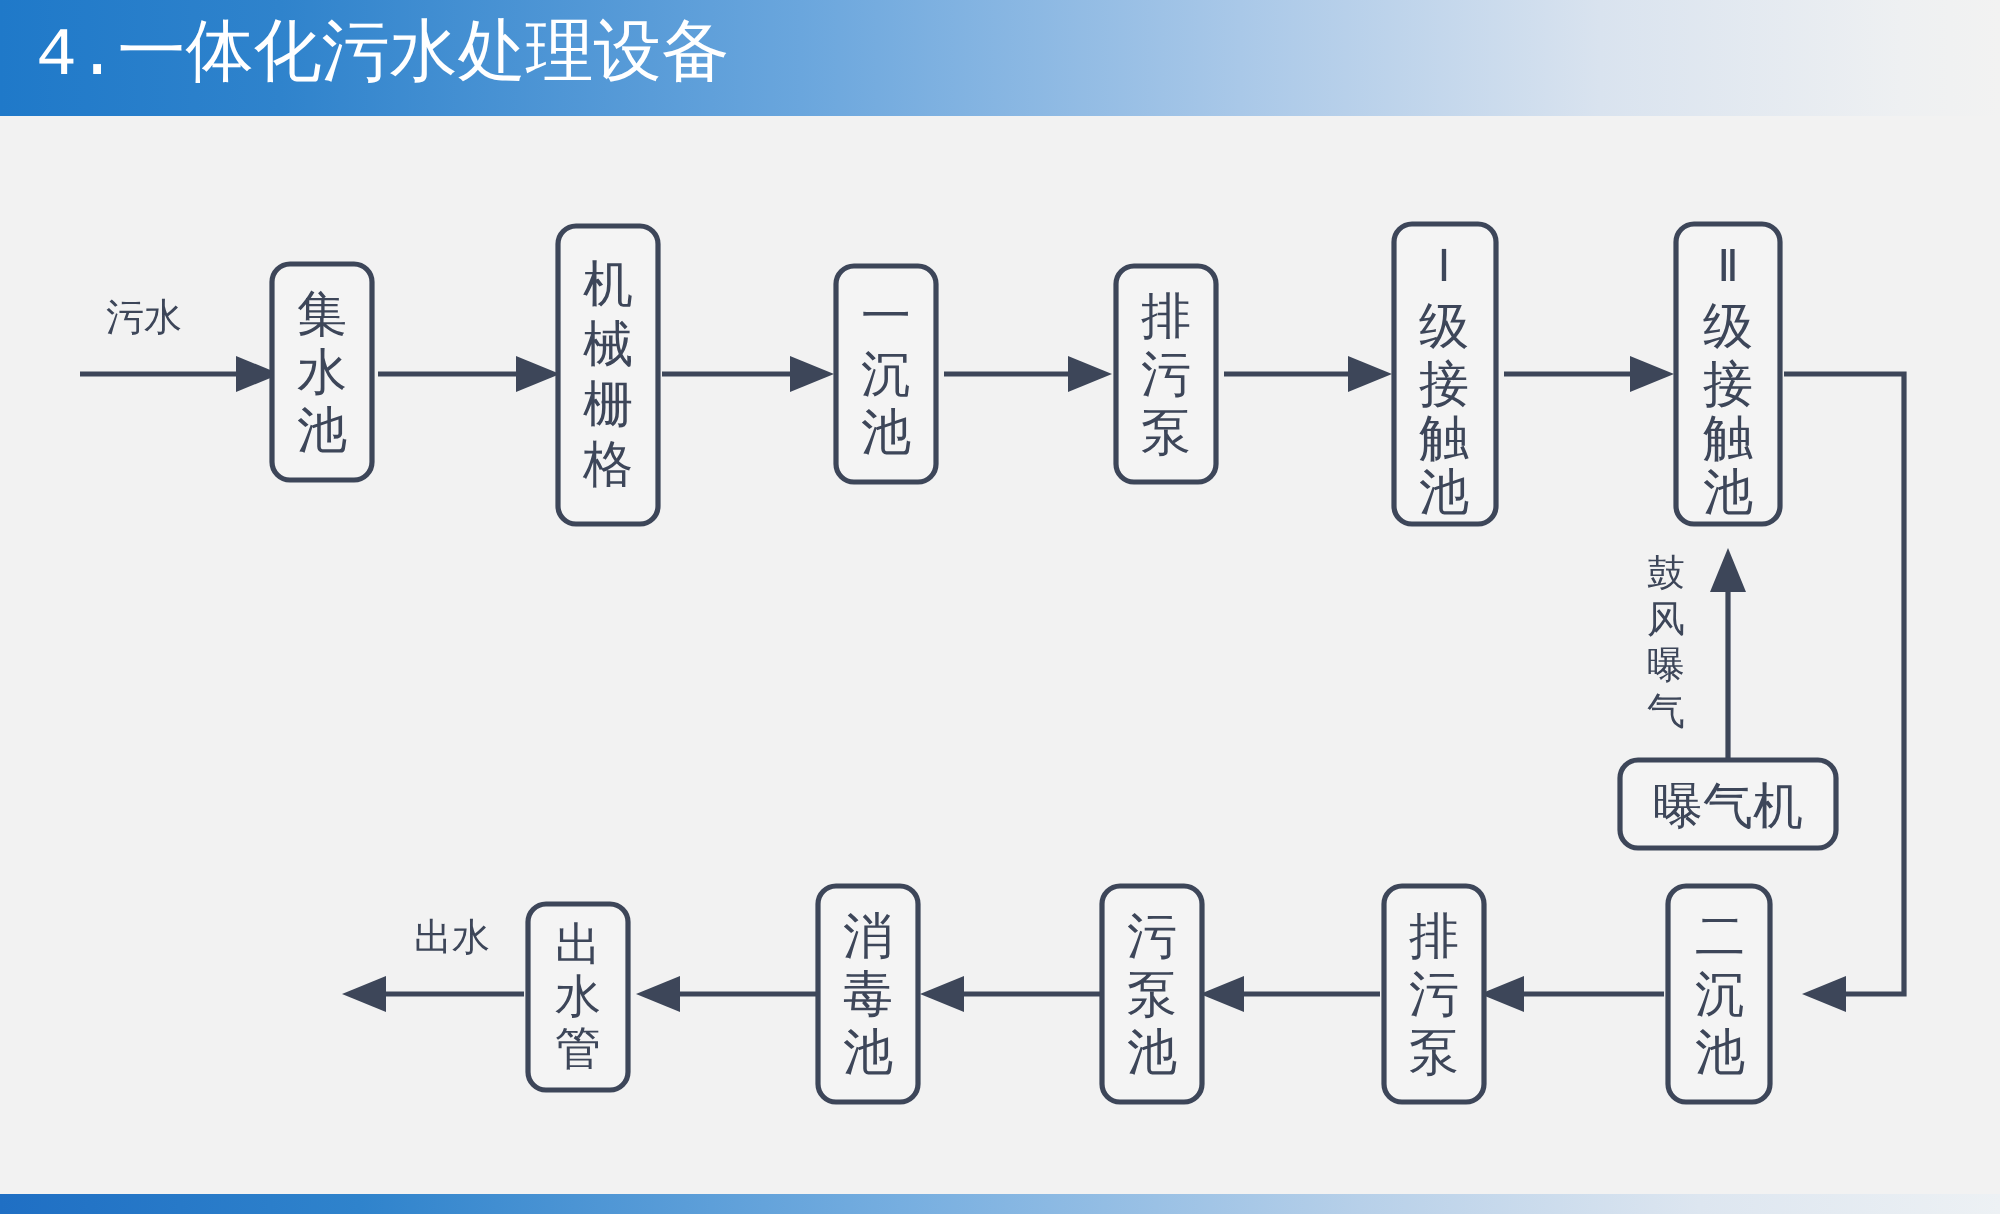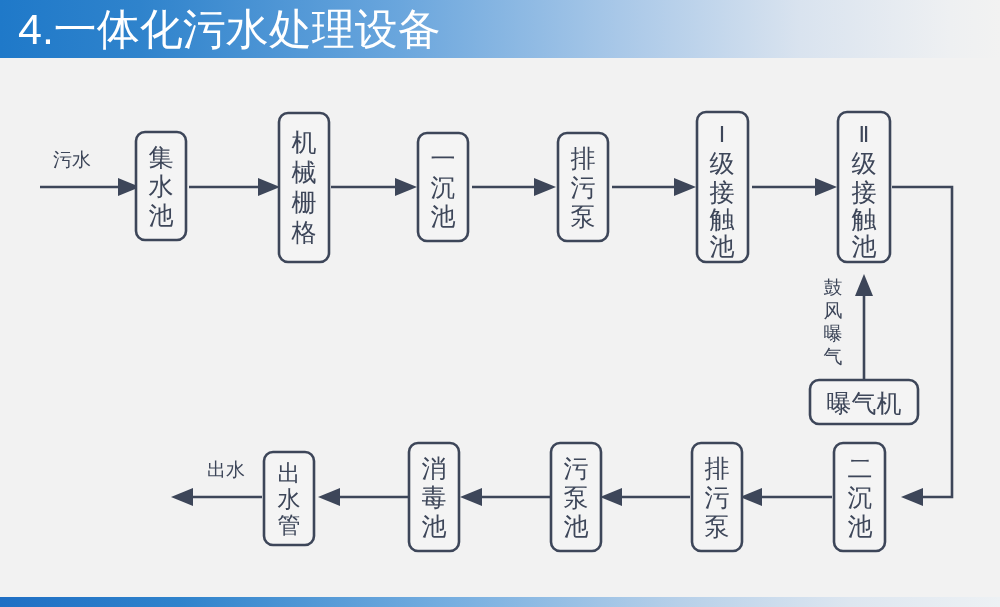--- a/index.html
+++ b/index.html
@@ -30,25 +30,25 @@
     width: 1000px;
     height: 58px;
     background: linear-gradient(to right, #1f79c9 0%, #2f83cc 14%, #6aa6dd 40%, #a9c8e8 62%, #d9e3ef 80%, #eef0f2 95%, #f2f2f2 100%);
   }
   #title-text {
     position: absolute;
     left: 18px;
     top: 50%;
     transform: translateY(-50%);
     color: #ffffff;
-    font-size: 43px;
+    font-size: 34px;
     line-height: 1;
     letter-spacing: 0px;
     white-space: nowrap;
-    font-family: Liberation Sans, sans-serif;
+    font-family: Liberation Mono, monospace;
   }
 
   
   #bottom-bar {
     position: absolute;
     left: 0;
     top: 597px;
     width: 1000px;
     height: 10px;
     background: linear-gradient(to right, #1f6fc4 0%, #2f83cc 18%, #76aee0 45%, #b7d0e9 68%, #dde6f0 85%, #edf1f4 100%);

